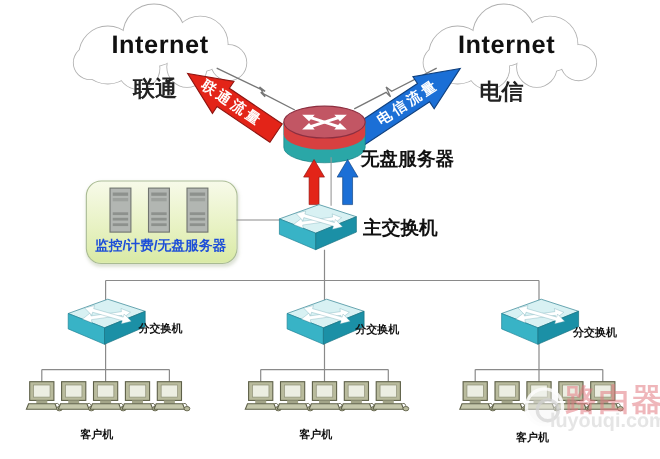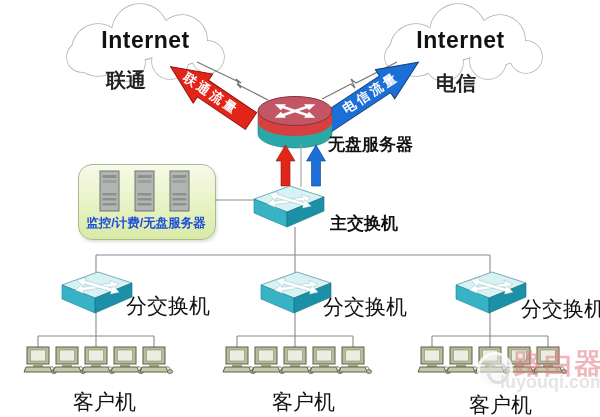--- a/index.html
+++ b/index.html
@@ -2,21 +2,21 @@
 <html><head>
 <meta charset="utf-8">
 <style>
   html,body { margin:0; padding:0; background:#fff; }
   .stage { position:relative; width:600px; height:417px; background:#ffffff;
            font-family:"Liberation Sans", sans-serif; overflow:hidden; }
   .layer-svg { position:absolute; left:0; top:0; z-index:2; }
   .lbl { position:absolute; z-index:3; color:#111; white-space:nowrap; }
   .internet { font-size:23px; font-weight:bold; width:115px; text-align:center; letter-spacing:0.5px; }
   .carrier { font-size:20px; font-weight:600; color:#222; }
-  .devlabel { font-size:21px; font-weight:normal; }
+  .devlabel { font-size:10px; font-weight:bold; }
   .biglabel { font-size:17px; font-weight:bold; }
   .flow-lbl { font-size:13px; font-weight:bold; color:#fff; letter-spacing:3px; z-index:3; }
   .server-box { position:absolute; left:78px; top:164px; width:136px; height:74px; z-index:1;
                 border-radius:14px; border:1px solid #a9bb92;
                 background:linear-gradient(180deg,#f7fae9 0%, #e8f2c4 55%, #d9eaa5 100%);
                 box-shadow:1px 2px 3px rgba(120,140,90,0.25); }
   .server-lbl { left:80px; top:215px; width:132px; text-align:center;
                 font-size:12.5px; font-weight:bold; color:#1d4ed8; }
   .wm-brand { font-size:28px; font-weight:bold; color:rgba(226,122,130,0.55); letter-spacing:2px; }
   .wm-domain { font-size:18px; font-weight:bold; color:rgba(225,225,225,0.88); }
@@ -142,31 +142,31 @@
       <use href="#pc" x="418" y="347"></use>
       <use href="#pc" x="447" y="347"></use>
       <use href="#pc" x="476" y="347"></use>
       <use href="#pc" x="505" y="347"></use>
       <use href="#pc" x="534" y="347"></use>
     </g>
   </svg>
 
   <div class="lbl internet" style="left:88px; top:27px;">Internet</div>
   <div class="lbl internet" style="left:403px; top:27px;">Internet</div>
-  <div class="lbl carrier" style="left:106px; top:67px;text-align:center;">联通</div>
+  <div class="lbl carrier" style="left:121px; top:67px;text-align:center;">联通</div>
   <div class="lbl carrier" style="left:436px; top:70px;">电信</div>
 
   <div class="lbl flow-lbl" style="left:211px; top:94px; transform:translate(-50%,-50%) rotate(34deg);">联通流量</div>
   <div class="lbl flow-lbl" style="left:371px; top:93px; transform:translate(-50%,-50%) rotate(-33deg);">电信流量</div>
 
   <div class="lbl biglabel" style="left:328px; top:133px;">无盘服务器</div>
 
   <div class="lbl server-lbl">监控/计费/无盘服务器</div>
 
-  <div class="lbl biglabel" style="left:330px; top:212px;font-family:Liberation Mono, monospace;">主交换机</div>
+  <div class="lbl biglabel" style="left:330px; top:196px;font-family:Liberation Mono, monospace;">主交换机</div>
 
   <div class="lbl devlabel" style="left:126px; top:292px;">分交换机</div>
   <div class="lbl devlabel" style="left:323px; top:293px;">分交换机</div>
   <div class="lbl devlabel" style="left:521px; top:295px;">分交换机</div>
 
   <div class="lbl devlabel" style="left:73px; top:388px;">客户机</div>
   <div class="lbl devlabel" style="left:272px; top:388px;">客户机</div>
   <div class="lbl devlabel" style="left:469px; top:391px;">客户机</div>
 
   <div class="wm-logo"></div>

